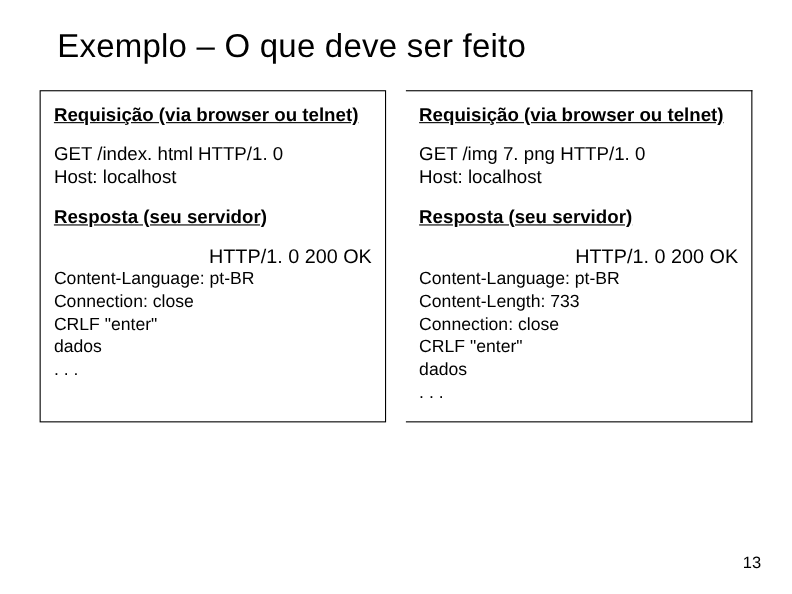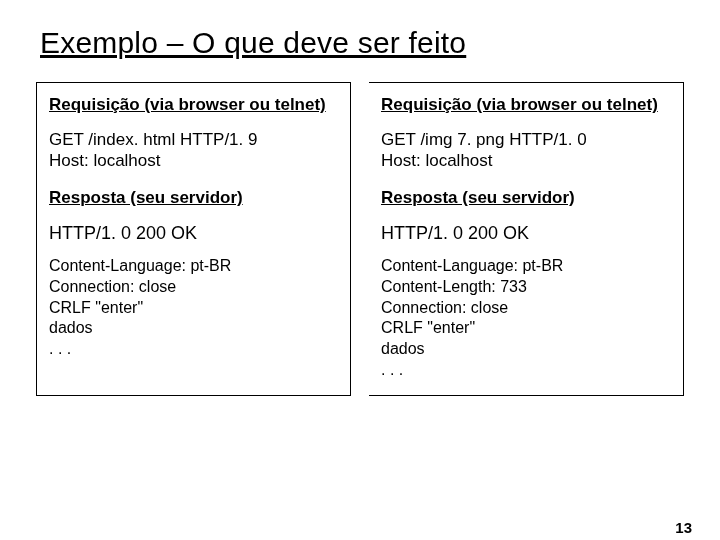--- a/index.html
+++ b/index.html
@@ -14,22 +14,21 @@
   .slide {
     box-sizing: border-box;
     width: 720px;
     height: 540px;
     padding: 20px 36px 0 36px;
     position: relative;
   }
   .title {
     font-size: 30px;
     font-weight: 400;
-    text-decoration: underline;
-    margin: 6px 0 22px 4px;
+    margin: 6px 0 22px 16px;
     letter-spacing: 0.2px;
   }
   .cols {
     display: flex;
     gap: 18px;
   }
   .col {
     flex: 1 1 50%;
     border: 1.5px solid #000;
     box-sizing: border-box;
@@ -45,47 +44,47 @@
     margin: 2px 0 14px 0;
   }
   .block {
     font-size: 17px;
     line-height: 1.25;
     margin-bottom: 16px;
   }
   .status {
     font-size: 18px;
     line-height: 1.25;
-    margin-bottom: 12px;
+    margin-bottom: 0;
+    text-align: right;
   }
   .small {
     font-size: 16px;
     line-height: 1.3;
   }
   .page-num {
     position: absolute;
     right: 28px;
-    bottom: 4px;
+    bottom: 20px;
     font-size: 15px;
-    font-weight: bold;
   }
 </style>
 </head>
 <body>
 
 <div class="slide">
 
   <div class="title">Exemplo – O que deve ser feito</div>
 
   <div class="cols">
 
     <div class="col">
       <div class="heading">Requisição (via browser ou telnet)</div>
       <div class="block">
-        <div>GET /index. html HTTP/1. 9</div>
+        <div>GET /index. html HTTP/1. 0</div>
         <div>Host: localhost</div>
       </div>
       <div class="heading">Resposta (seu servidor)</div>
       <div class="status">HTTP/1. 0 200 OK</div>
       <div class="small">
         <div>Content-Language: pt-BR</div>
         <div>Connection: close</div>
         <div>CRLF "enter"</div>
         <div>dados</div>
         <div>. . .</div>

